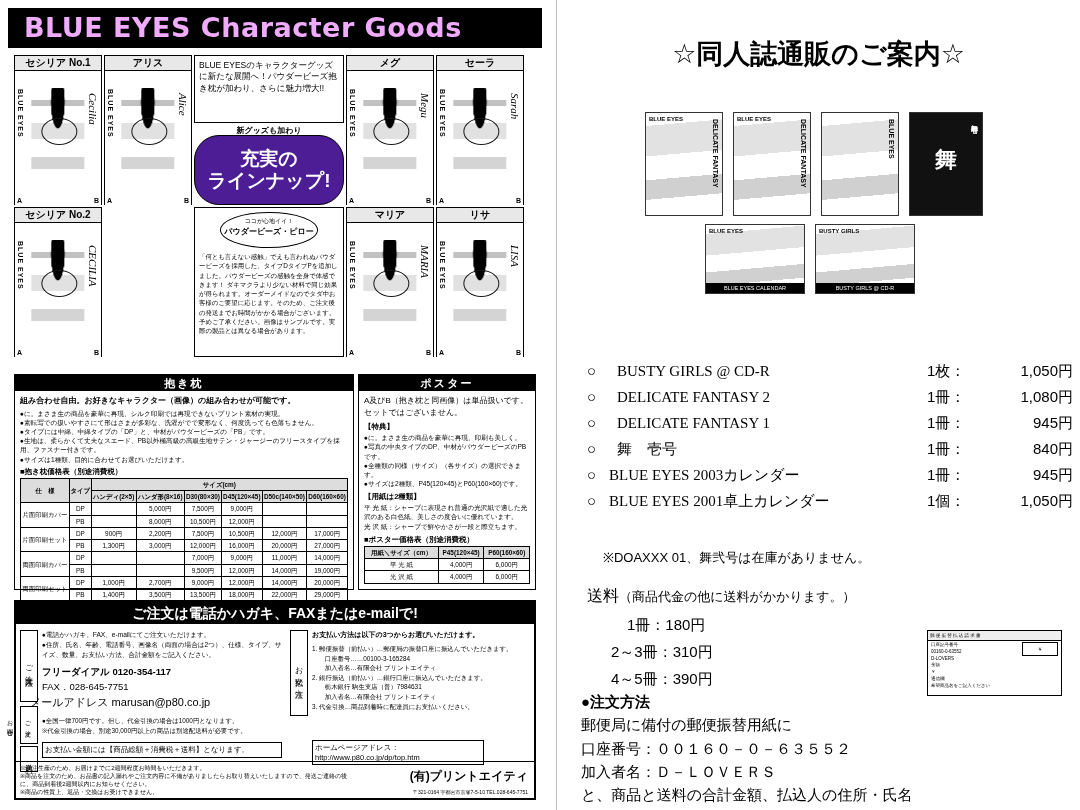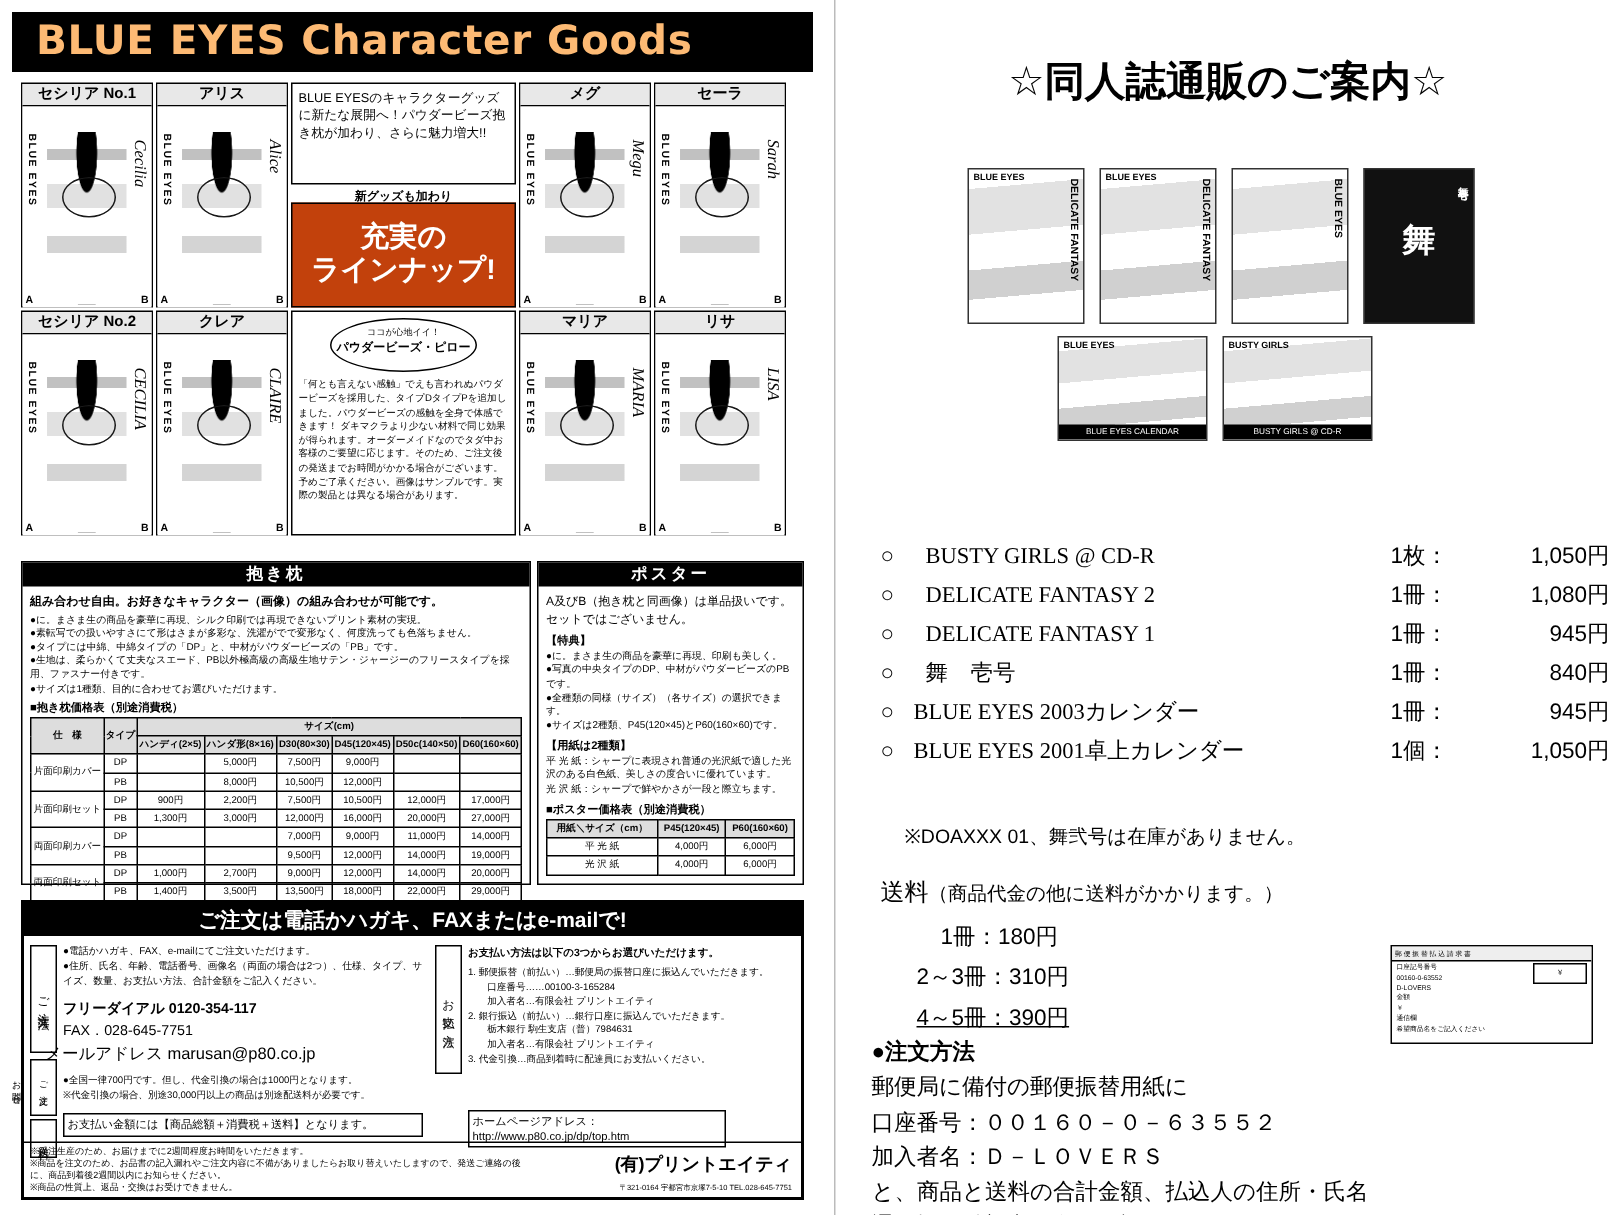--- a/index.html
+++ b/index.html
@@ -3,40 +3,40 @@
 <meta charset="utf-8">
 <style>
   html,body{margin:0;padding:0;background:#ffffff;}
   body{width:1080px;height:810px;overflow:hidden;font-family:"Liberation Sans",sans-serif;color:#000;}
   .page{position:relative;width:1080px;height:810px;}
   .spine{position:absolute;left:556px;top:0;width:1px;height:810px;background:#bbb;}
 
   
   .left{position:absolute;left:0;top:0;width:556px;height:810px;}
   .banner{position:absolute;left:8px;top:8px;width:534px;height:40px;background:#000;}
-  .banner span{position:absolute;left:16px;top:4px;color:#fdba74;font-size:27px;font-weight:bold;letter-spacing:.5px;font-family:"DejaVu Sans",sans-serif;}
+  .banner span{position:absolute;left:16px;top:4px;color:#f0abfc;font-size:27px;font-weight:bold;letter-spacing:.5px;font-family:"DejaVu Sans",sans-serif;}
 
   .grid{position:absolute;left:14px;top:55px;width:522px;height:315px;}
   .card{position:absolute;border:1px solid #000;background:#fff;box-sizing:border-box;}
   .card .cap{height:14px;border-bottom:1px solid #000;background:#e8e8e8;font-size:10px;text-align:center;line-height:14px;font-weight:bold;}
   .card .body{position:relative;height:calc(100% - 14px);overflow:hidden;background:#fff;}
   .fig{position:absolute;left:50%;transform:translateX(-50%);bottom:2px;width:62%;height:86%;
        background:
         radial-gradient(ellipse at 50% 12%,#000 0 18%,rgba(0,0,0,0) 19%),
         linear-gradient(180deg,#fff 0 10%,#bbb 10% 16%,#fff 16% 30%,#d8d8d8 30% 44%,#fff 44% 60%,#cccccc 60% 70%,#fff 70% 100%);
        filter:contrast(1.1);}
   .fig:after{content:"";position:absolute;left:18%;top:26%;width:64%;height:22%;border:1px solid #222;border-radius:50%;}
   .vlabel{position:absolute;left:2px;top:18px;font-size:7px;font-weight:bold;writing-mode:vertical-rl;letter-spacing:1px;}
   .sidename{position:absolute;right:2px;top:22px;font-size:11px;font-style:italic;writing-mode:vertical-rl;font-family:"Liberation Serif",serif;}
   .abc{position:absolute;bottom:1px;font-size:7px;font-weight:bold;}
   .abc.a{left:2px;} .abc.b{right:2px;}
 
   .note{position:absolute;border:1px solid #000;box-sizing:border-box;background:#fff;}
   .note .txt{font-size:8.5px;line-height:1.35;padding:4px;}
-  .blk{background:#c2410c;color:#fff;text-align:center;font-weight:bold;}
+  .blk{background:#4c1d95;color:#fff;text-align:center;font-weight:bold;border-radius:25px;}
 
   .sect{position:absolute;border:1px solid #000;box-sizing:border-box;background:#fff;}
   .sect .hd{background:#000;color:#fff;text-align:center;font-size:11px;font-weight:bold;line-height:16px;height:16px;letter-spacing:2px;}
   .sect .in{padding:4px 5px;font-size:8px;line-height:1.45;}
   .tiny{font-size:6.6px;line-height:1.4;}
   table.pt{border-collapse:collapse;width:100%;font-size:6.4px;}
   table.pt th,table.pt td{border:1px solid #000;text-align:center;padding:1px 0;}
   table.pt th{background:#ddd;font-weight:bold;}
 
   .order{position:absolute;left:14px;top:600px;width:522px;height:200px;border:2px solid #000;box-sizing:border-box;}
@@ -148,30 +148,20 @@
         <div class="cap">セシリア No.2</div>
         <div class="body">
           <div class="fig"></div>
           <div class="vlabel">BLUE EYES</div>
           <div class="sidename">CECILIA</div>
           <div class="abc a">A</div>
           <div class="abc b">B</div>
         </div>
       </div>
 
-      <div class="card" style="left:90px;top:152px;width:88px;height:150px;">
-        <div class="cap">クレア</div>
-        <div class="body">
-          <div class="fig"></div>
-          <div class="vlabel">BLUE EYES</div>
-          <div class="sidename">CLAIRE</div>
-          <div class="abc a">A</div>
-          <div class="abc b">B</div>
-        </div>
-      </div>
 
       <div class="note" style="left:180px;top:152px;width:150px;height:150px;">
         <div style="position:absolute;left:50%;top:4px;transform:translateX(-50%);width:96px;height:34px;border-radius:50%;border:1px solid #000;text-align:center;">
           <div style="font-size:6px;margin-top:4px;">ココが心地イイ！</div>
           <div style="font-size:8px;font-weight:bold;">パウダービーズ・ピロー</div>
         </div>
         <div style="position:absolute;left:4px;top:44px;right:4px;font-size:6.4px;line-height:1.45;">「何とも言えない感触」でえも言われぬパウダービーズを採用した、タイプDタイプPを追加しました。パウダービーズの感触を全身で体感できます！ ダキマクラより少ない材料で同じ効果が得られます。オーダーメイドなのでタダ中お客様のご要望に応じます。そのため、ご注文後の発送までお時間がかかる場合がございます。予めご了承ください。画像はサンプルです。実際の製品とは異なる場合があります。</div>
       </div>
 
       <div class="card" style="left:332px;top:152px;width:88px;height:150px;">
@@ -449,21 +439,21 @@
     </div>
 
     <div class="pl-note">※DOAXXX 01、舞弐号は在庫がありません。</div>
 
     <div class="ship">
       <div>
         <span class="h">送料</span><span class="sub">（商品代金の他に送料がかかります。）</span>
       </div>
       <div class="ln">1冊：180円</div>
       <div class="ln" style="padding-left:24px;">2～3冊：310円</div>
-      <div class="ln" style="padding-left:24px;text-decoration:underline;">4～5冊：390円</div>
+      <div class="ln" style="padding-left:24px;">4～5冊：390円</div>
     </div>
 
     <div class="slip">
       <div class="sh">郵 便 振 替 払 込 請 求 書</div>
       <div class="sl" style="white-space:pre-line;">口座記号番号
 00160-0-63552
 D-LOVERS
 金額
 ￥
 通信欄

